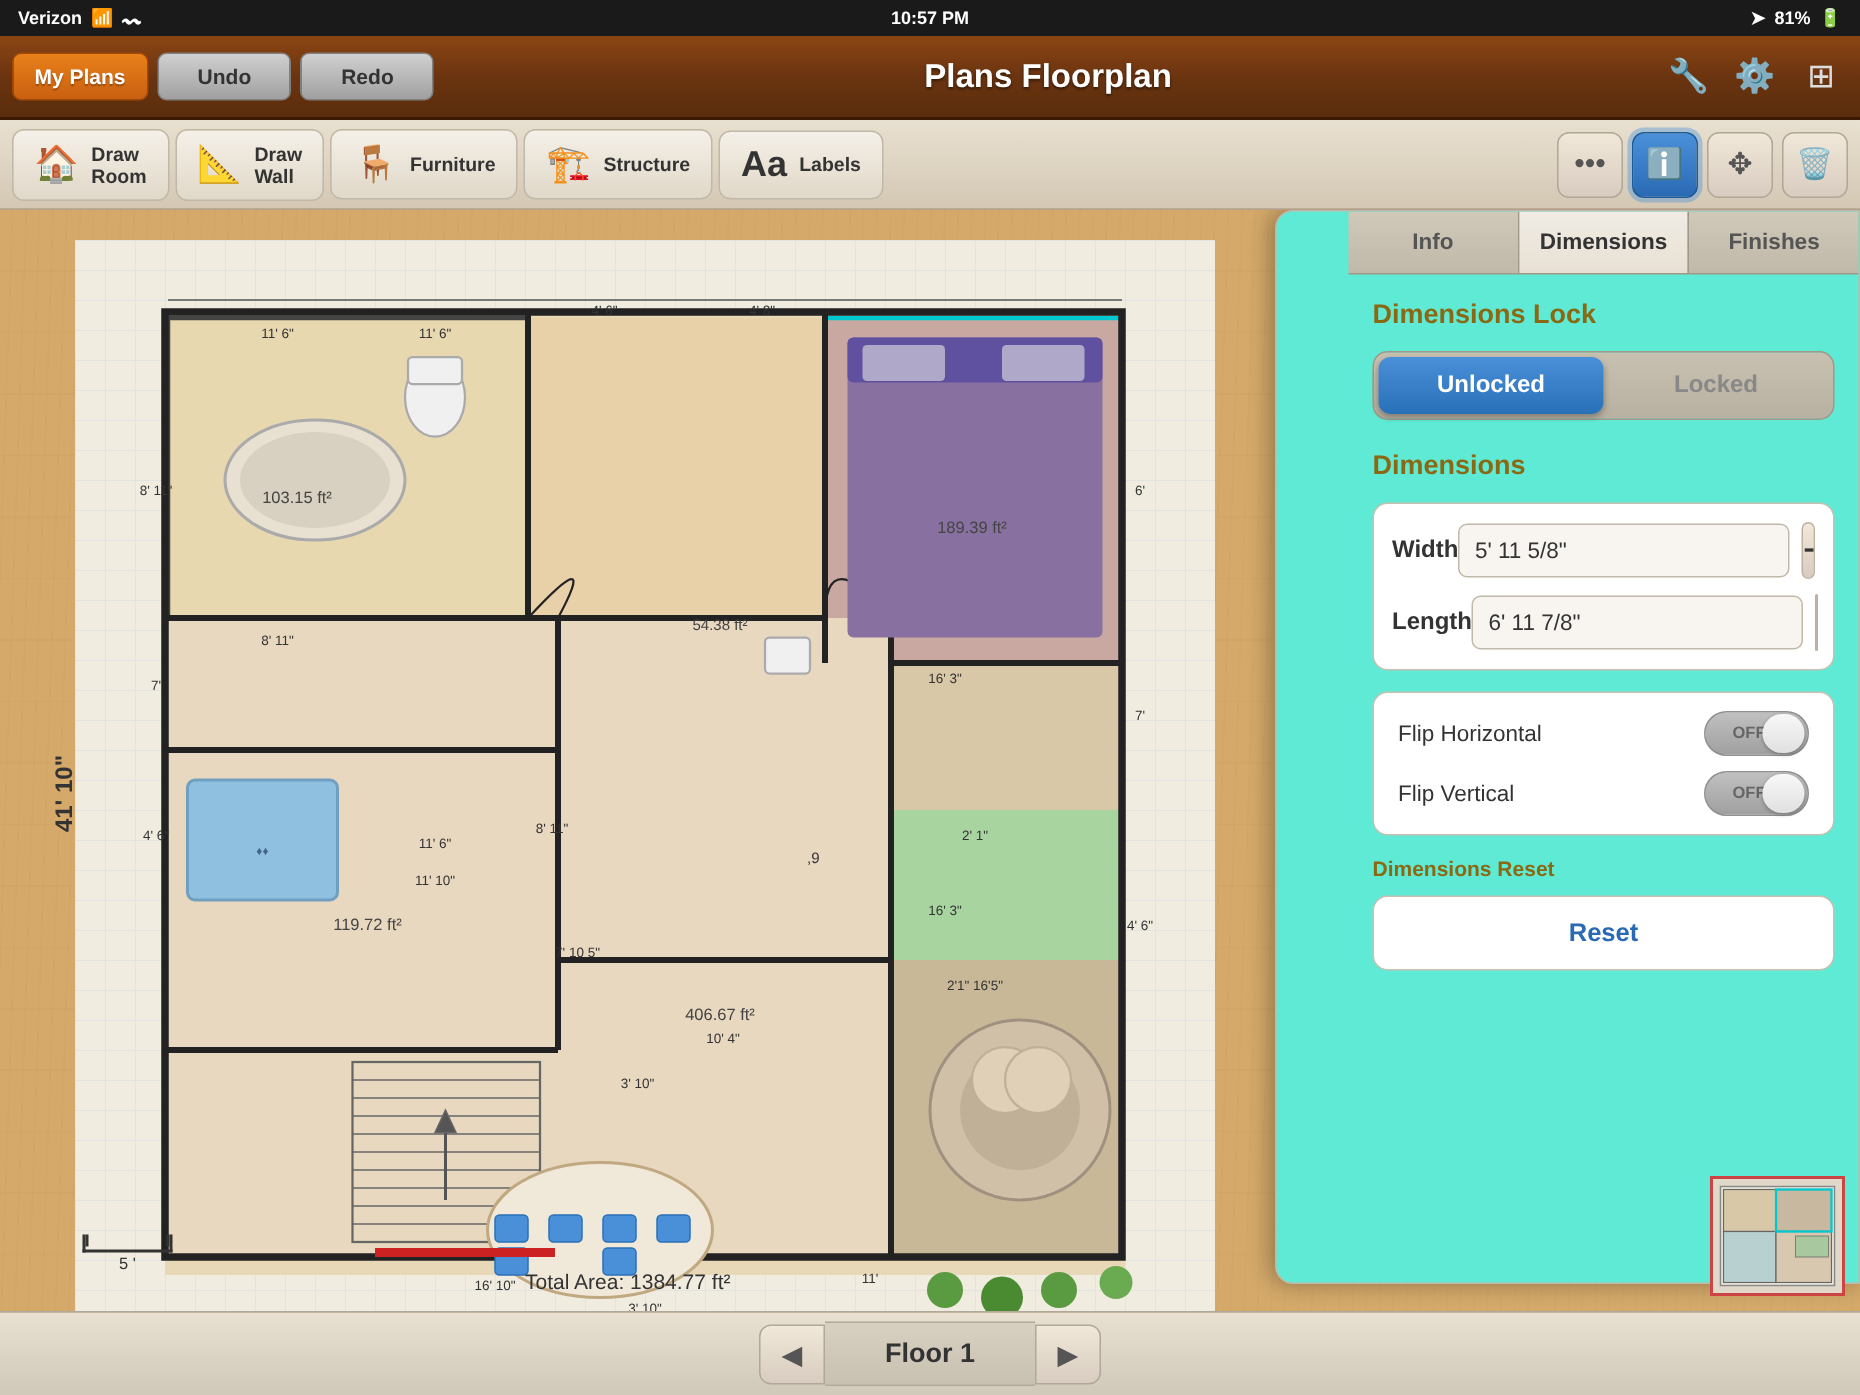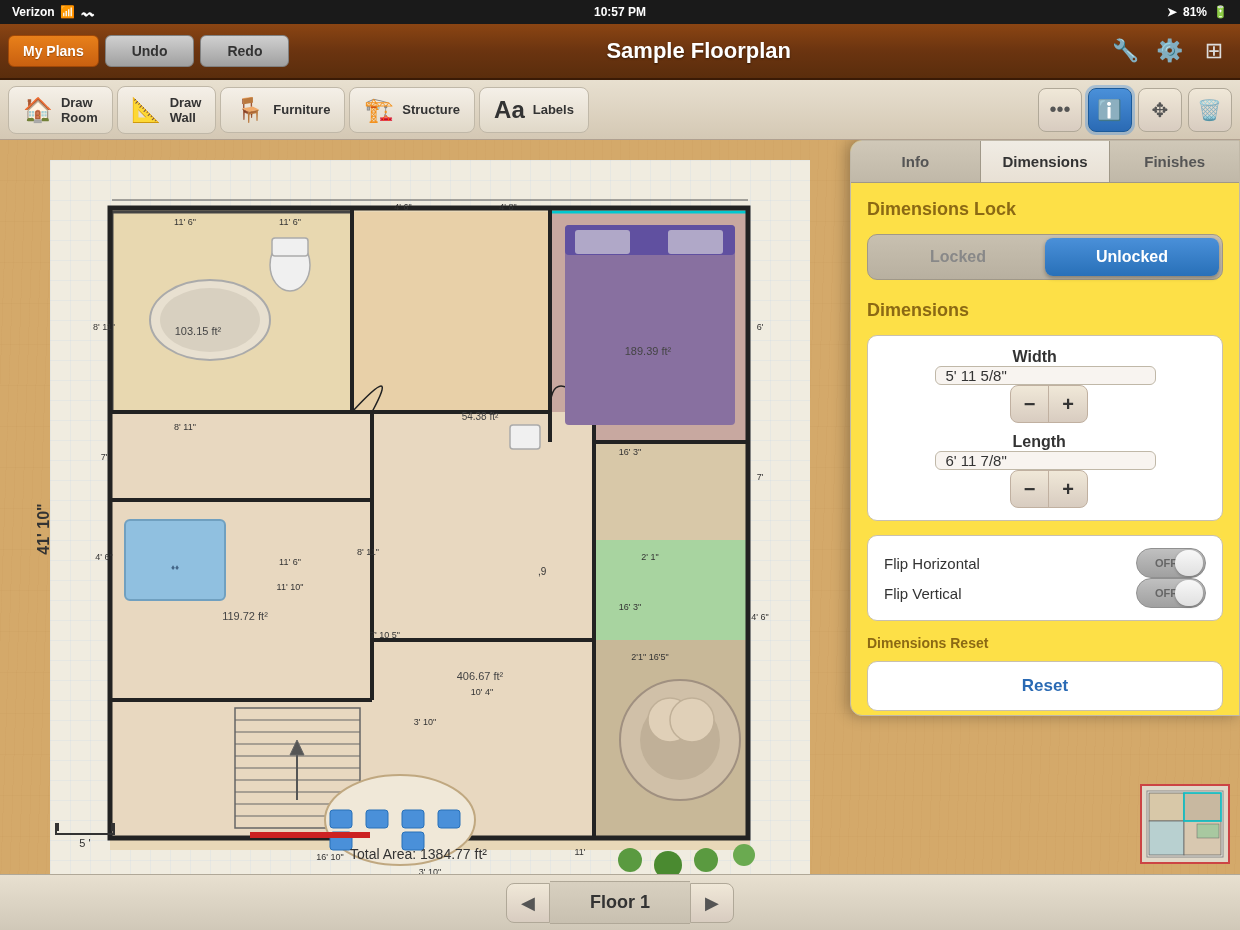--- a/index.html
+++ b/index.html
@@ -221,26 +221,27 @@
       background: #e8e0d0;
       overflow: hidden;
     }
 
     
     #panel {
       position: absolute;
       right: 0;
       top: 0;
       width: 390px;
-      height: 576px;
-      background: #fde047;
+      height: 716px;
+      background: #5eead4;
       border-radius: 12px 0 0 12px;
       border: 1px solid #c0b8a8;
       box-shadow: -3px 0 15px rgba(0,0,0,0.3);
       overflow: hidden;
+      padding-left: 48px;
     }
 
     
     .panel-tabs {
       display: flex;
       background: linear-gradient(180deg, #d0c8b8 0%, #c0b8a8 100%);
       border-bottom: 1px solid #a09888;
     }
     .panel-tab {
       flex: 1;
@@ -303,21 +304,20 @@
       background: white;
       border-radius: 10px;
       border: 1px solid #c8c0b0;
       padding: 12px;
       margin-bottom: 14px;
     }
     .dim-row {
       display: flex;
       align-items: center;
       margin-bottom: 10px;
-      flex-direction: column;
     }
     .dim-row:last-child { margin-bottom: 0; }
     .dim-label {
       width: 65px;
       font-size: 16px;
       font-weight: 600;
       color: #333;
     }
     .dim-input {
       flex: 1;
@@ -362,20 +362,21 @@
       background: white;
       border-radius: 10px;
       border: 1px solid #c8c0b0;
       padding: 12px 16px;
       margin-bottom: 14px;
     }
     .flip-row {
       display: flex;
       align-items: center;
       justify-content: space-between;
+      margin-bottom: 10px;
     }
     .flip-row:last-child { margin-bottom: 0; }
     .flip-label {
       font-size: 15px;
       color: #333;
       font-weight: 500;
     }
     .toggle-switch {
       width: 70px;
       height: 30px;
@@ -520,21 +521,21 @@
   </div>
 </div>
 
 <div id="toolbar">
   <div class="toolbar-left">
     <button class="btn-orange">My Plans</button>
     <button class="btn-gray">Undo</button>
     <button class="btn-gray">Redo</button>
   </div>
   <div class="toolbar-center">
-    <span class="toolbar-title">Sample Floorplan</span>
+    <span class="toolbar-title">Plans Floorplan</span>
   </div>
   <div class="toolbar-right">
     <div class="toolbar-icon-btn">🔧</div>
     <div class="toolbar-icon-btn">⚙️</div>
     <div class="toolbar-icon-btn">⊞</div>
   </div>
 </div>
 
 <div id="tool-row">
   <div class="tool-btn">
@@ -732,22 +733,22 @@
         <div class="panel-tab">Info</div>
         <div class="panel-tab panel-tab-active">Dimensions</div>
         <div class="panel-tab">Finishes</div>
       </div>
 
       <div class="panel-content">
 
         <div class="panel-section-title">Dimensions Lock</div>
 
         <div class="toggle-group">
+          <div class="toggle-option toggle-active">Unlocked</div>
           <div class="toggle-option toggle-inactive">Locked</div>
-          <div class="toggle-option toggle-active">Unlocked</div>
         </div>
 
         <div class="panel-section-title">Dimensions</div>
 
         <div class="dimensions-section">
           <div class="dim-row">
             <span class="dim-label">Width</span>
             <input class="dim-input" type="text" value="5' 11 5/8&quot;" readonly="" style="">
             <div class="dim-stepper">
               <button class="stepper-btn stepper-minus">−</button>

